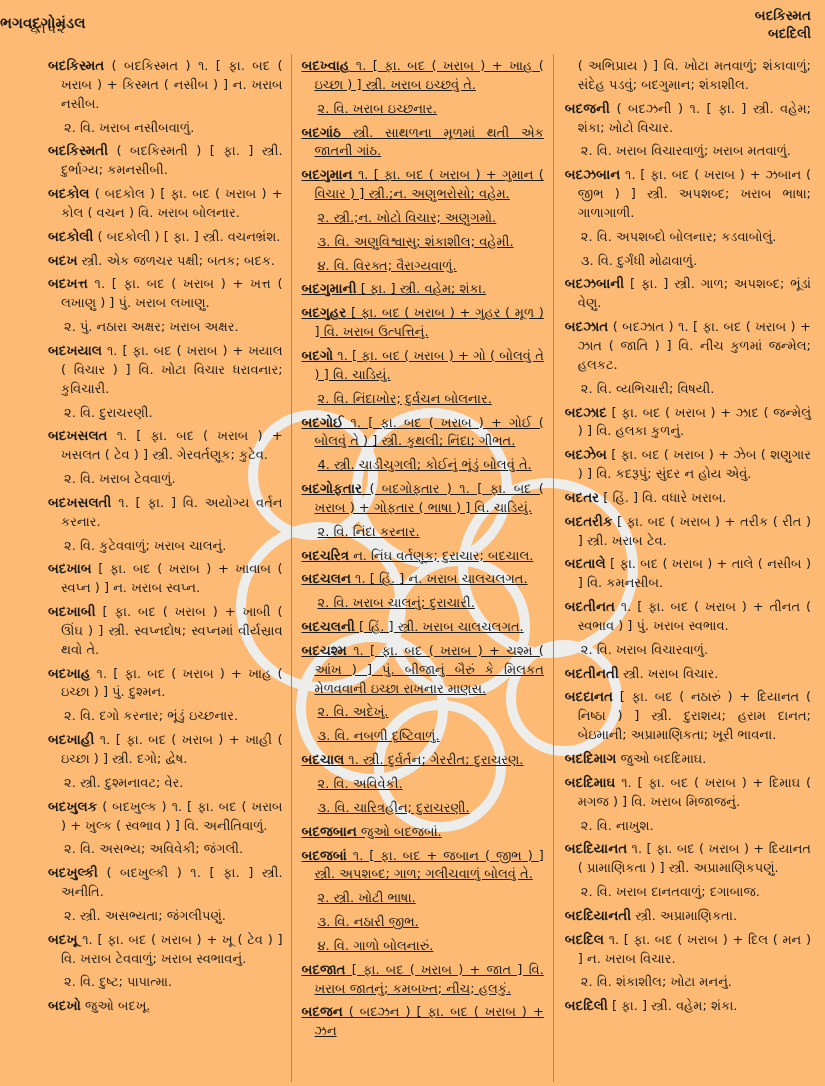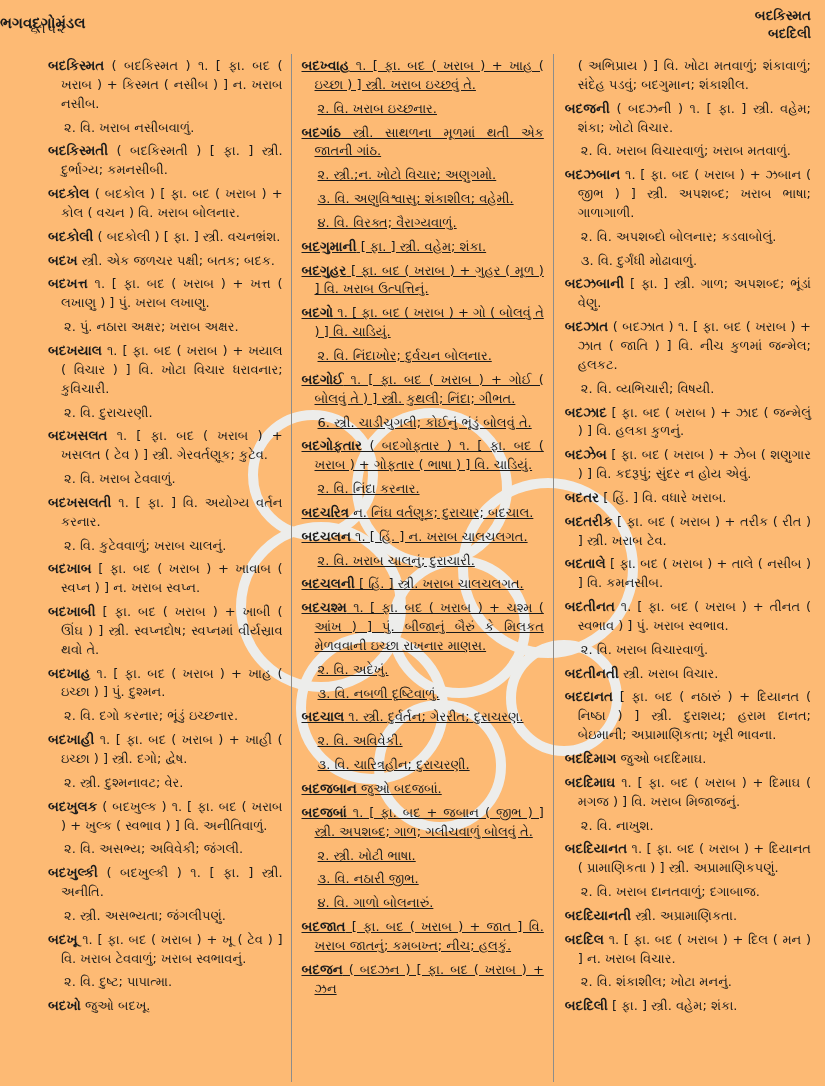--- a/index.html
+++ b/index.html
@@ -125,38 +125,39 @@
       </section>
     <div class="rule"></div>
     <section class="col col-2">
 
         <p class="para entry"><b class="hw">બદખ્વાહ</b><span> ૧. [ ફા. બદ ( ખરાબ ) + ખાહ ( ઇચ્છા ) ] સ્ત્રી. ખરાબ ઇચ્છવું તે.</span></p>
 
         <p class="para sense"><b class="hw"></b><span>૨. વિ. ખરાબ ઇચ્છનાર.</span></p>
 
         <p class="para entry"><b class="hw">બદગાંઠ</b><span> સ્ત્રી. સાથળના મૂળમાં થતી એક જાતની ગાંઠ.</span></p>
 
+        <p class="para entry"><b class="hw">બદગુમાન</b><span> ૧. [ ફા. બદ ( ખરાબ ) + ગુમાન ( વિચાર ) ] સ્ત્રી.;ન. અણુભરોસો; વહેમ.</span></p>
 
         <p class="para sense"><b class="hw"></b><span>૨. સ્ત્રી.;ન. ખોટો વિચાર; અણુગમો.</span></p>
 
         <p class="para sense"><b class="hw"></b><span>૩. વિ. અણુવિશ્વાસુ; શંકાશીલ; વહેમી.</span></p>
 
         <p class="para sense"><b class="hw"></b><span>૪. વિ. વિરક્ત; વૈરાગ્યવાળું.</span></p>
 
         <p class="para entry"><b class="hw">બદગુમાની</b><span> [ ફા. ] સ્ત્રી. વહેમ; શંકા.</span></p>
 
         <p class="para entry"><b class="hw">બદગુહર</b><span> [ ફા. બદ ( ખરાબ ) + ગુહર ( મૂળ ) ] વિ. ખરાબ ઉત્પત્તિનું.</span></p>
 
         <p class="para entry"><b class="hw">બદગો</b><span> ૧. [ ફા. બદ ( ખરાબ ) + ગો ( બોલવું તે ) ] વિ. ચાડિયું.</span></p>
 
         <p class="para sense"><b class="hw"></b><span>૨. વિ. નિંદાખોર; દુર્વચન બોલનાર.</span></p>
 
         <p class="para entry"><b class="hw">બદગોઈ</b><span> ૧. [ ફા. બદ ( ખરાબ ) + ગોઈ ( બોલવું તે ) ] સ્ત્રી. કુથલી; નિંદા; ગીભત.</span></p>
 
-        <p class="para sense"><b class="hw"></b><span>6. સ્ત્રી. ચાડીચુગલી; કોઈનું ભૂંડું બોલવું તે.</span></p>
+        <p class="para sense"><b class="hw"></b><span>4. સ્ત્રી. ચાડીચુગલી; કોઈનું ભૂંડું બોલવું તે.</span></p>
 
         <p class="para entry"><b class="hw">બદગોફતાર</b><span> ( બદગોફ્તાર ) ૧. [ ફા. બદ ( ખરાબ ) + ગોફતાર ( ભાષા ) ] વિ. ચાડિયું.</span></p>
 
         <p class="para sense"><b class="hw"></b><span>૨. વિ. નિંદા કરનાર.</span></p>
 
         <p class="para entry"><b class="hw">બદચરિત્ર</b><span> ન. નિંઘ વર્તણૂક; દુરાચાર; બદચાલ.</span></p>
 
         <p class="para entry"><b class="hw">બદચલન</b><span> ૧. [ હિં. ] ન. ખરાબ ચાલચલગત.</span></p>
 
         <p class="para sense"><b class="hw"></b><span>૨. વિ. ખરાબ ચાલનું; દુરાચારી.</span></p>

